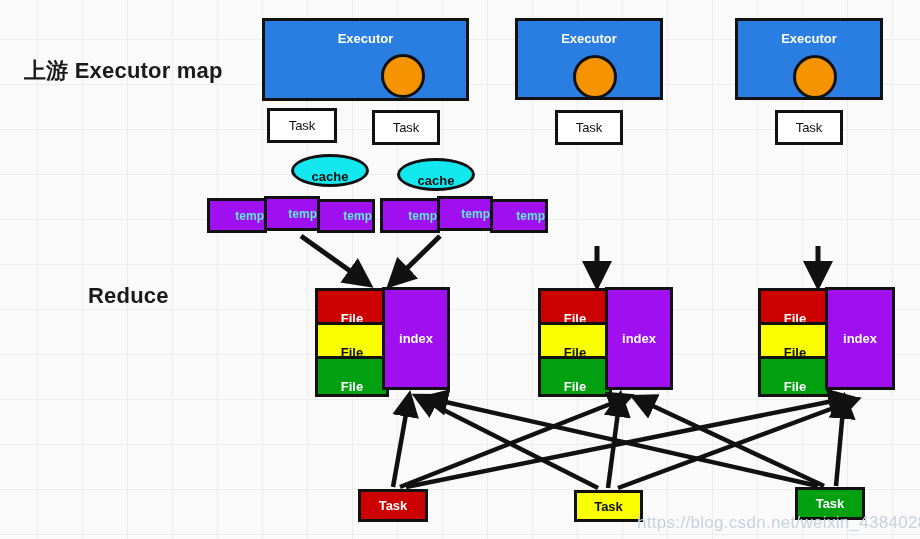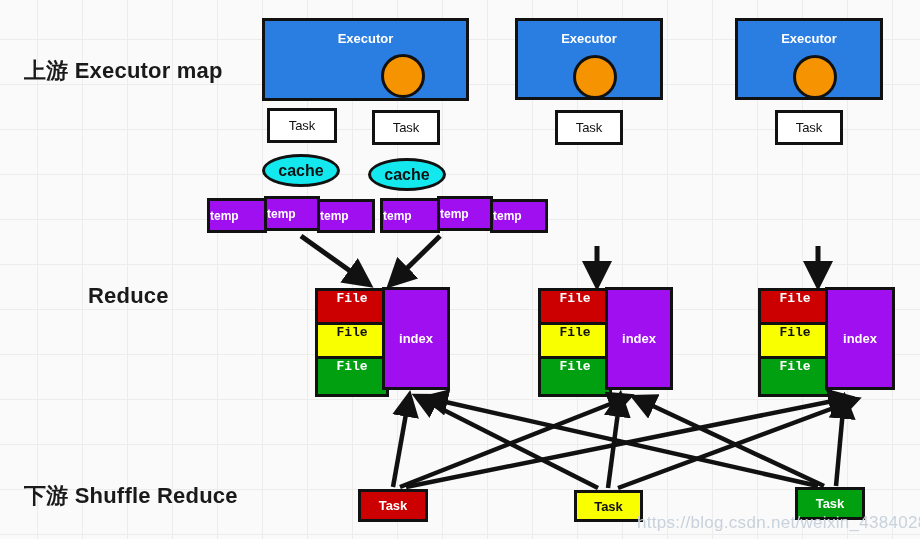--- a/index.html
+++ b/index.html
@@ -46,33 +46,33 @@
     background:#ffffff;
     border:3px solid #111;
     color:#111;
     display:flex;align-items:center;justify-content:center;
     font-size:13px;font-weight:400;
   }
   .cache{
     background:#13e8ef;
     border:3px solid #111;
     border-radius:50%;
-    display:flex;align-items:center;justify-content:center;
-    color:#111;font-size:16px;font-weight:700;
+    display:flex;align-items:flex-end;justify-content:center;
+    color:#111;font-size:13px;font-weight:700;margin-left:29px;
   }
   .temp{
     background:#9f0ff0;
     border:3px solid #111;
-    display:flex;align-items:center;justify-content:flex-start;
-    color:#ffffff;font-size:12px;font-weight:700;
+    display:flex;align-items:center;justify-content:flex-end;
+    color:#5eead4;font-size:12px;font-weight:700;
   }
   .filecell{
     border:3px solid #111;
-    display:flex;align-items:flex-start;justify-content:center;
-    font-size:13px;font-weight:700;font-family:Liberation Mono, monospace;
+    display:flex;align-items:flex-end;justify-content:center;
+    font-size:13px;font-weight:700;
   }
   .f-red{background:#cc0000;color:#ffffff;}
   .f-yellow{background:#faff00;color:#111111;}
   .f-green{background:#00a011;color:#ffffff;}
   .indexbox{
     background:#9f0ff0;
     border:3px solid #111;
     display:flex;align-items:center;justify-content:center;
     color:#ffffff;font-size:13px;font-weight:700;
   }
@@ -92,21 +92,20 @@
   }
   svg.arrows{position:absolute;left:0;top:0;width:920px;height:539px;pointer-events:none;}
 </style>
 </head>
 <body>
 
 <div id="stage">
 
   <div class="abs lane-label" style="left:24px;top:56px;font-size:22px;">上游 Executor map</div>
   <div class="abs lane-label" style="left:88px;top:283px;font-size:22px;">Reduce</div>
-  <div class="abs lane-label" style="left:24px;top:481px;font-size:22px;">下游 Shuffle Reduce</div>
 
   <div class="abs executor" style="left:262px;top:18px;width:207px;height:83px;">
     <div class="etitle">Executor</div>
     <div class="dot" style="left:116px;top:33px;width:38px;height:38px;"></div>
   </div>
 
   <div class="abs executor" style="left:515px;top:18px;width:148px;height:82px;">
     <div class="etitle">Executor</div>
     <div class="dot" style="left:55px;top:34px;width:38px;height:38px;"></div>
   </div>

